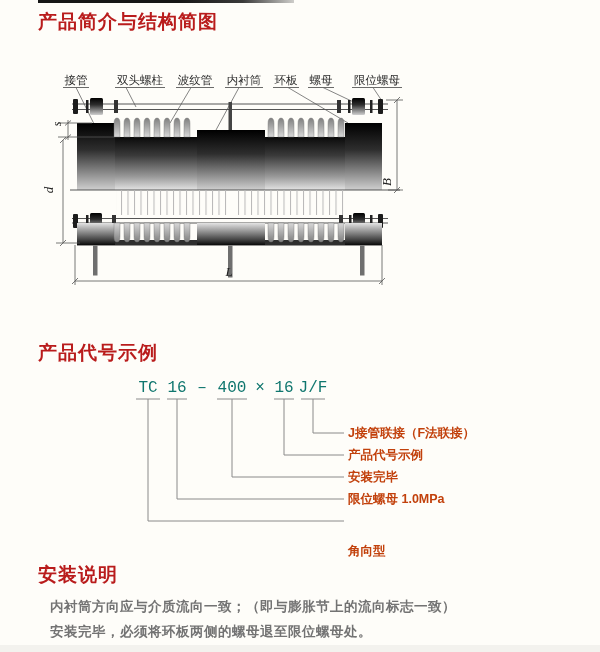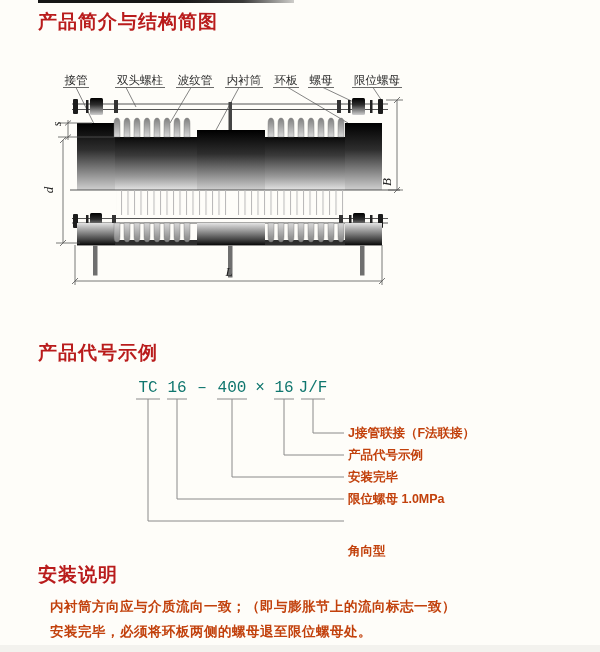--- a/index.html
+++ b/index.html
@@ -14,21 +14,21 @@
   .bottom-strip{position:absolute;left:0;bottom:0;width:600px;height:7px;background:#f3f2ee;}
   .h{position:absolute;left:38px;font-size:19px;font-weight:bold;color:#b91c1c;letter-spacing:1px;}
   #h1{top:9px;}
   #h2{top:340px;}
   #h3{top:562px;}
   #diagram{position:absolute;left:30px;top:68px;}
   .code-part{position:absolute;top:380px;transform:translateX(-50%);
     font-family:Liberation Mono, monospace;font-size:16px;line-height:16px;color:#0f766e;}
   #code-graphics{position:absolute;left:0;top:370px;}
   .callout{position:absolute;left:348px;font-size:12.5px;line-height:16px;font-weight:600;color:#c2410c;}
-  .para{position:absolute;left:50px;font-size:13.5px;line-height:18px;font-weight:600;color:#c2410c;letter-spacing:0.5px;}
+  .para{position:absolute;left:50px;font-size:13.5px;line-height:18px;font-weight:600;color:#737373;letter-spacing:0.5px;}
   #para1{top:598px;}
   #para2{top:623px;}
   svg text{font-family:"Liberation Sans","DejaVu Sans",sans-serif;}
   svg .dimtxt{font-family:"Liberation Serif","DejaVu Serif",serif;font-style:italic;}
 </style>
 </head>
 <body>
 
 <div class="smudge"></div>
 <div class="bottom-strip"></div>

